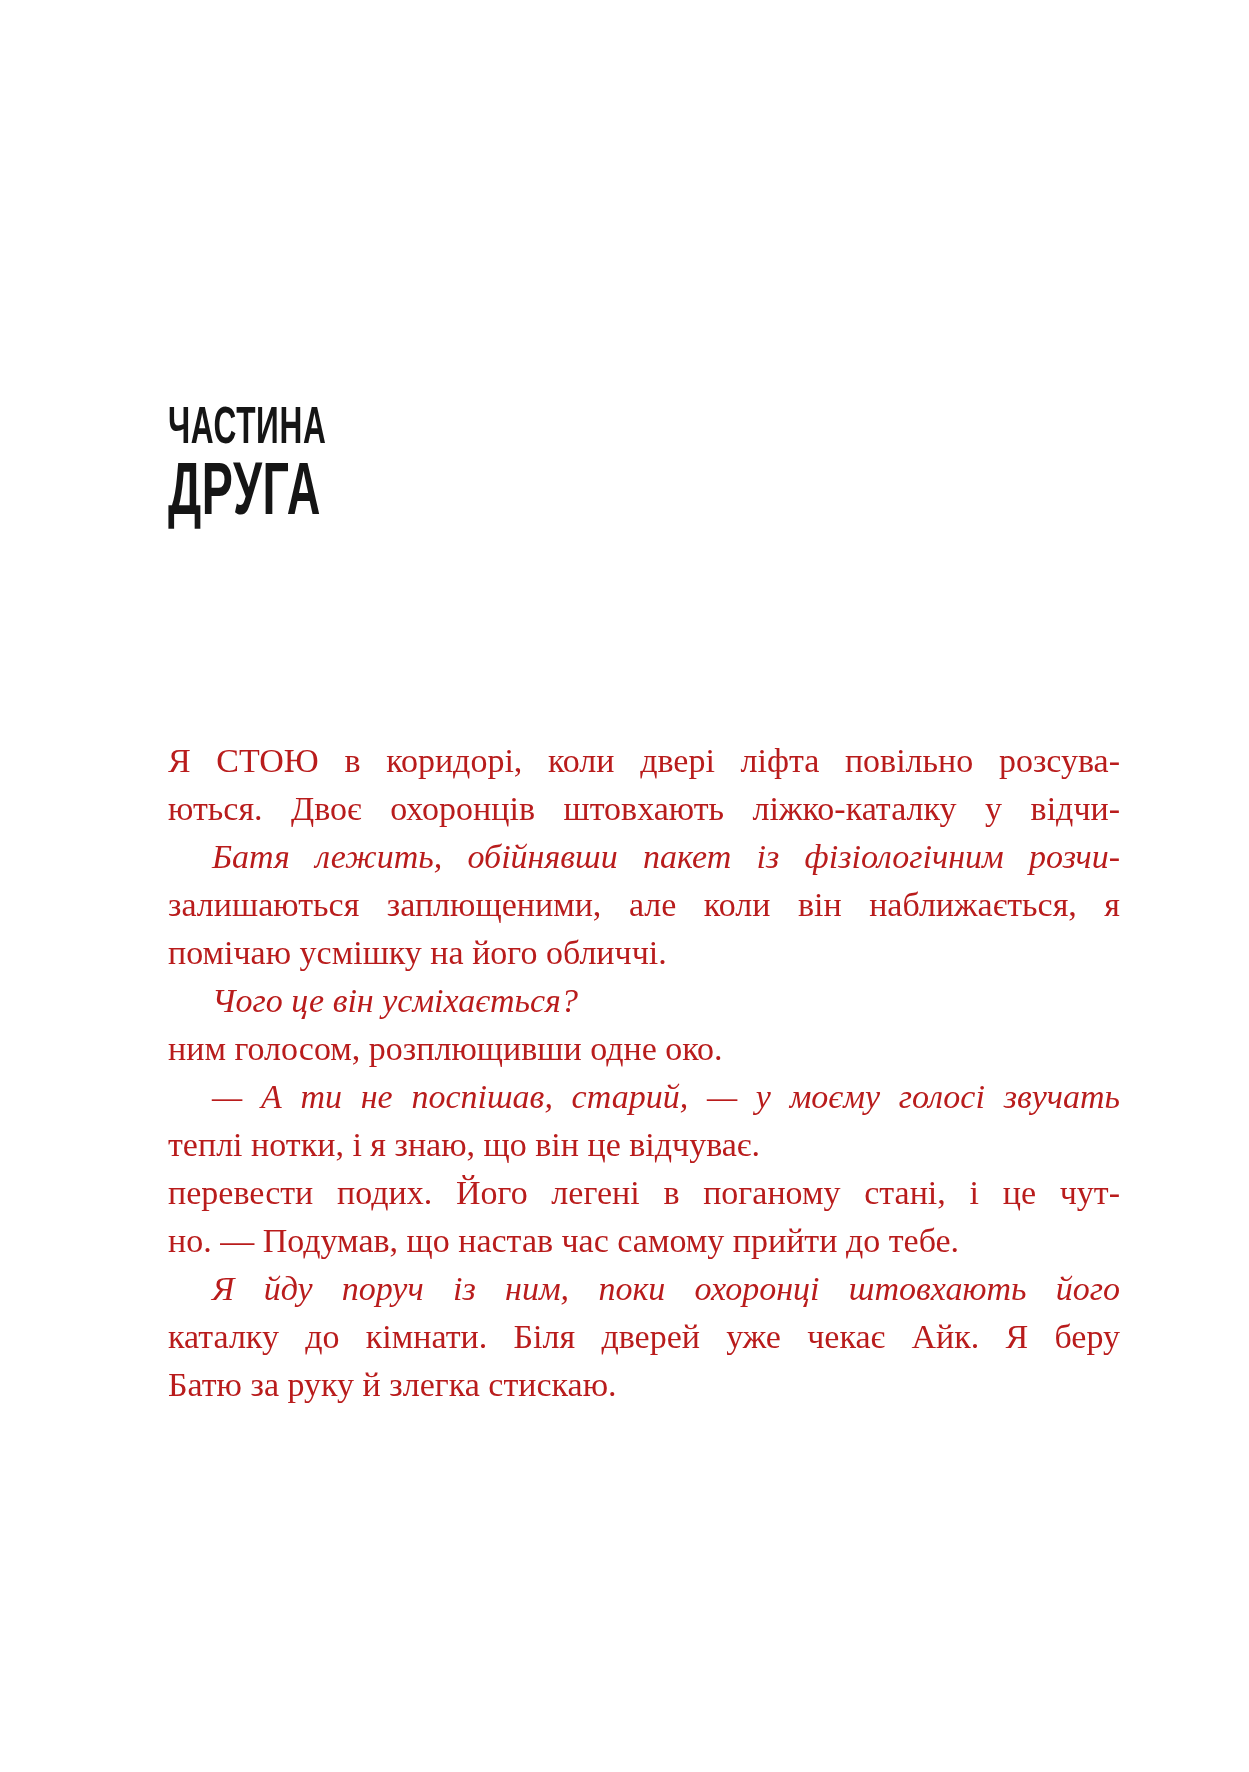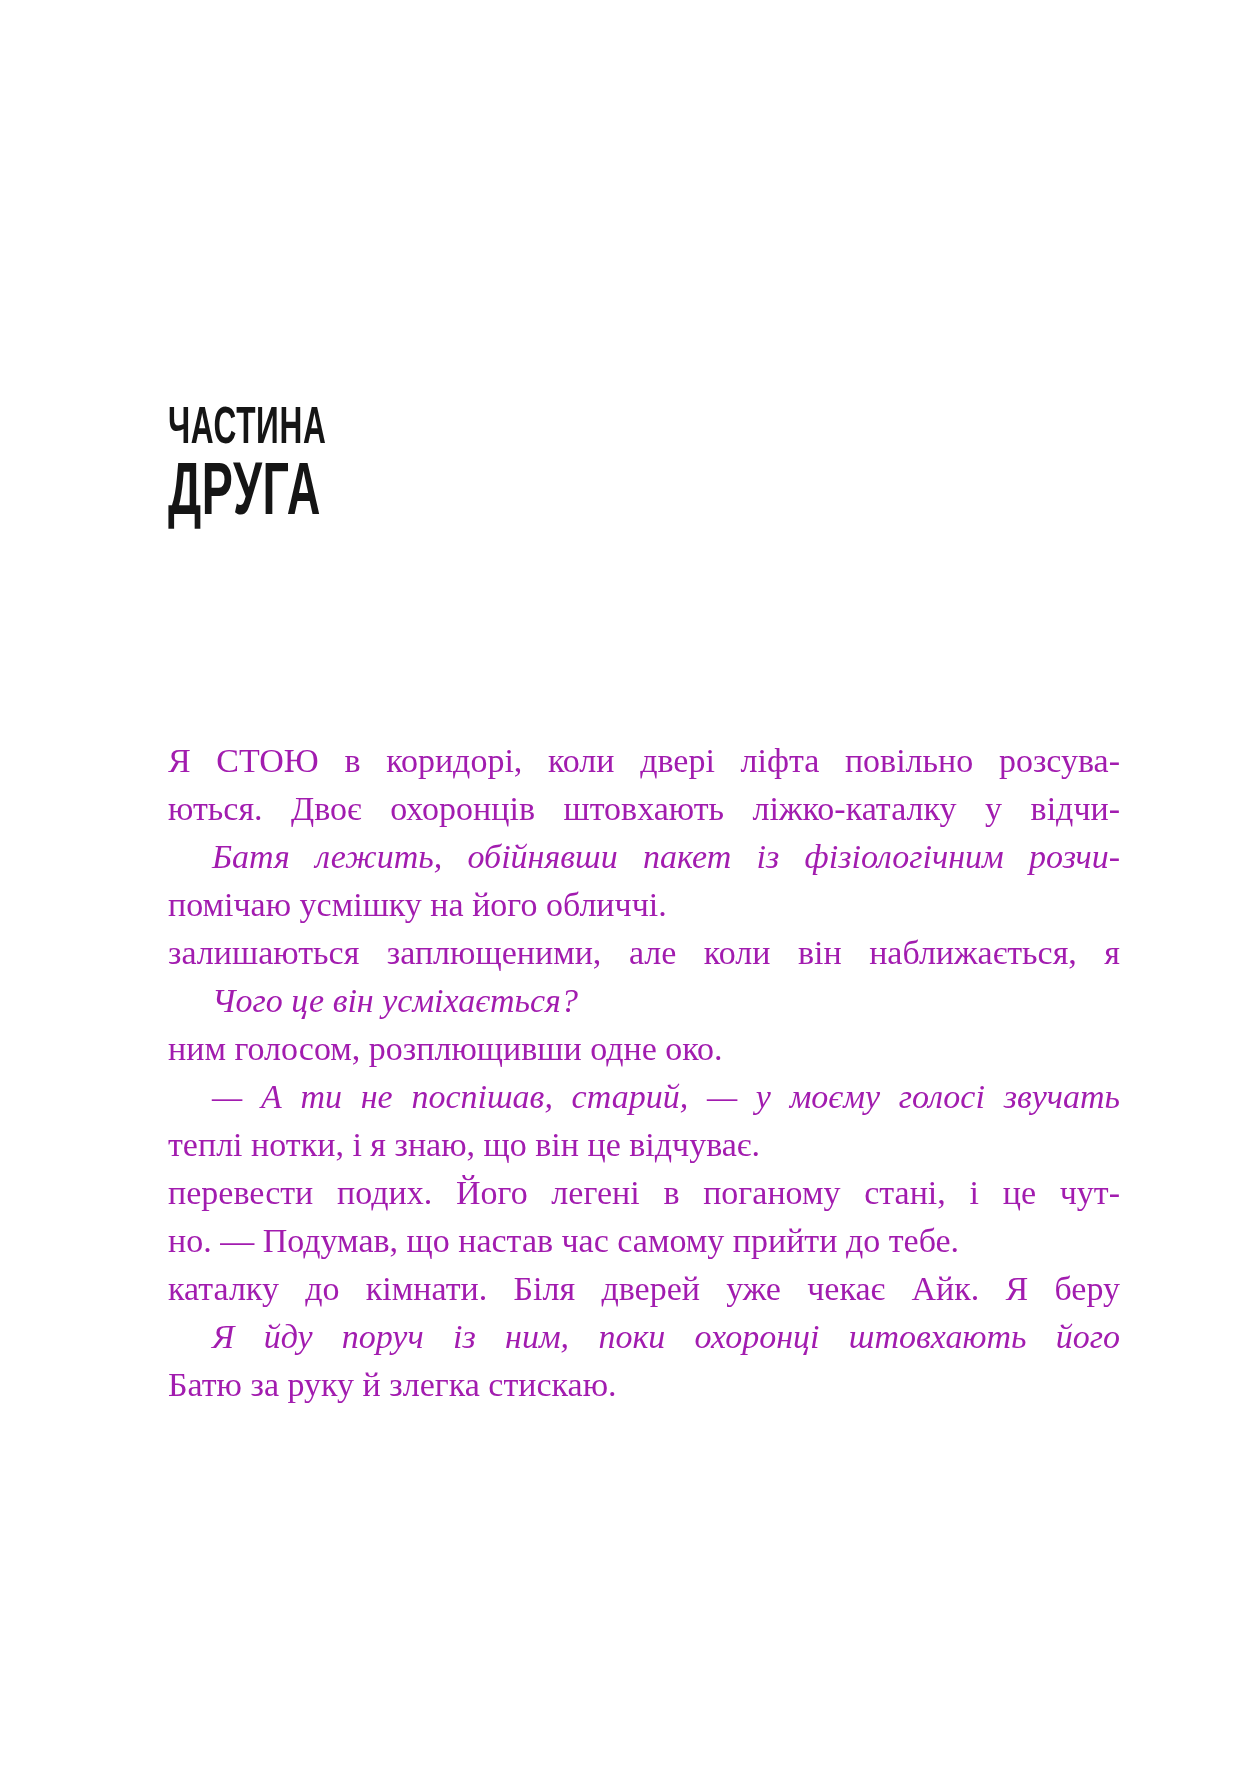--- a/index.html
+++ b/index.html
@@ -43,21 +43,21 @@
     transform: scaleX(0.63);
     transform-origin: 0 0;
   }
   .body-text {
     position: absolute;
     left: 168px;
     top: 737px;
     width: 952px;
     font-size: 34px;
     line-height: 48px;
-    color: #a21caf;
+    color: #b91c1c;
   }
   .line {
     text-align: justify;
     text-align-last: justify;
   }
   .line.end {
     text-align-last: left;
   }
   .line.indent {
     text-indent: 44px;
@@ -67,25 +67,25 @@
 </head>
 <body>
 
 <div class="page">
   <div class="part-heading-line1">ЧАСТИНА</div>
   <div class="part-heading-line2">ДРУГА</div>
   <div class="body-text">
       <div class="line">Я СТОЮ в коридорі, коли двері ліфта повільно розсува-</div>
       <div class="line">ються. Двоє охоронців штовхають ліжко-каталку у відчи-</div>
       <div class="line indent">Батя лежить, обійнявши пакет із фізіологічним розчи-</div>
+      <div class="line">залишаються заплющеними, але коли він наближається, я</div>
       <div class="line end">помічаю усмішку на його обличчі.</div>
-      <div class="line">залишаються заплющеними, але коли він наближається, я</div>
       <div class="line indent end">Чого це він усміхається?</div>
       <div class="line end">ним голосом, розплющивши одне око.</div>
       <div class="line indent">— А ти не поспішав, старий, — у моєму голосі звучать</div>
       <div class="line end">теплі нотки, і я знаю, що він це відчуває.</div>
       <div class="line">перевести подих. Його легені в поганому стані, і це чут-</div>
       <div class="line end">но. — Подумав, що настав час самому прийти до тебе.</div>
+      <div class="line indent">Я йду поруч із ним, поки охоронці штовхають його</div>
       <div class="line">каталку до кімнати. Біля дверей уже чекає Айк. Я беру</div>
-      <div class="line indent">Я йду поруч із ним, поки охоронці штовхають його</div>
       <div class="line end">Батю за руку й злегка стискаю.</div>
     </div>
 </div>
 
 </body></html>

